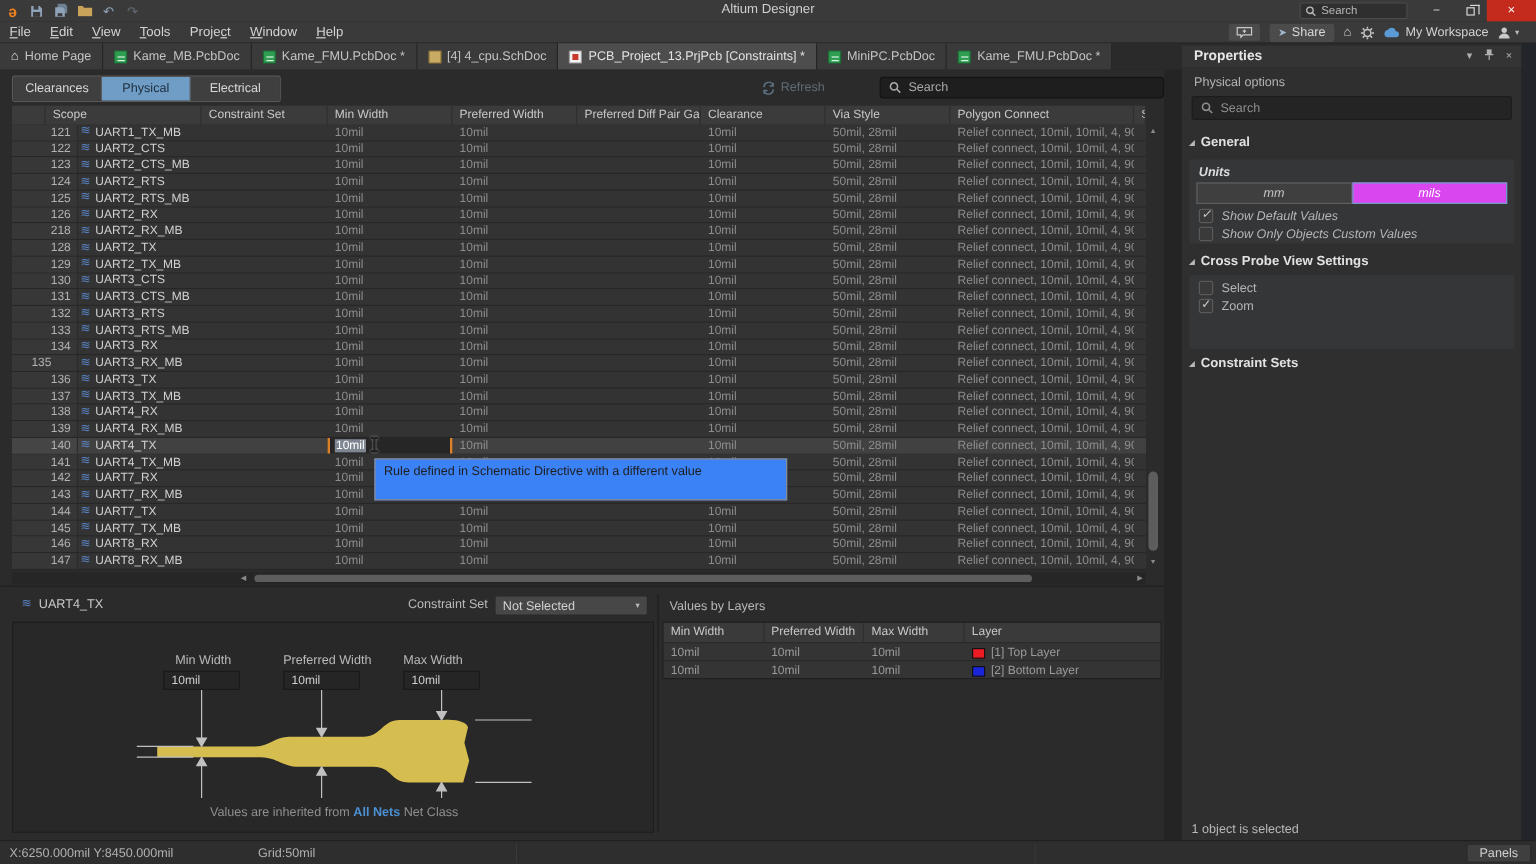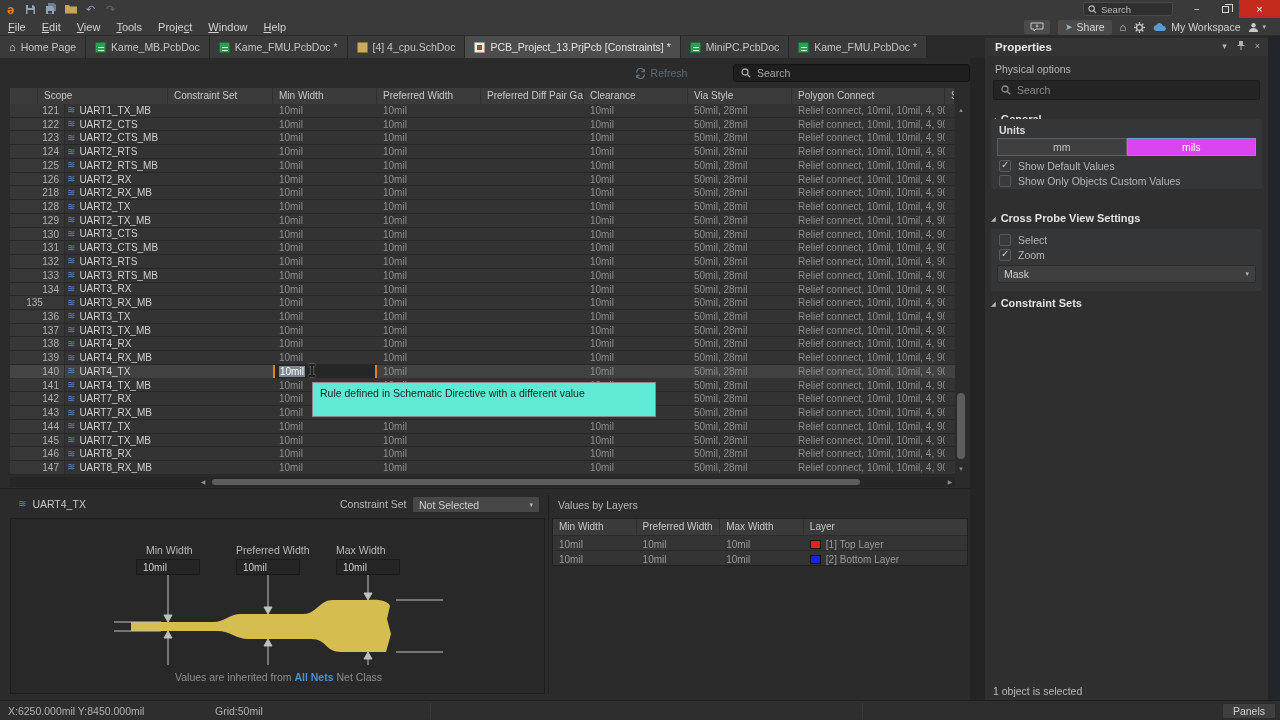--- a/index.html
+++ b/index.html
@@ -107,21 +107,21 @@
   
   .props { position:absolute; left:985px; top:38px; width:283px; height:662px; background:#2f2f2f; }
   .props-header { position:absolute; left:0; top:0; width:283px; height:18px; background:#343434; }
   .props-title { position:absolute; left:10px; top:3px; font-size:11.5px; font-weight:bold; color:#e6e6e6; }
   .ph-icons { position:absolute; right:8px; top:3px; display:flex; gap:10px; color:#b0b0b0; font-size:9px; }
   .props-sub { position:absolute; left:10px; top:25px; font-size:10.5px; color:#b4b4b4; }
   .props-search { position:absolute; left:8px; top:42px; width:267px; height:20px; background:#242424; border:1px solid #1c1c1c; border-radius:2px; display:flex; align-items:center; padding:0 7px; gap:6px; font-size:10.5px; color:#8d8d8d; }
   .sec-head { position:absolute; left:6px; font-size:11px; font-weight:bold; color:#e2e2e2; display:flex; align-items:center; gap:5px; }
   .sec-tri { font-size:6px; color:#b8b8b8; }
   .group { position:absolute; left:6px; width:271px; background:#343638; border-radius:2px; }
-  .g-units { top:81px; height:70px; }
+  .g-units { top:95px; height:70px;font-style:italic; }
   .g-label { position:absolute; left:8px; top:5px; font-size:10.5px; font-weight:bold; color:#dcdcdc; }
   .seg { position:absolute; left:6px; top:19px; width:259px; height:18px; display:flex; }
   .seg-btn { flex:1; display:flex; align-items:center; justify-content:center; font-size:10.5px; background:#3f3f3f; border:1px solid #5f5f5f; color:#c4c4c4; }
   .seg-btn.on { background:#d946ef; border-color:#6e9cc4; color:#fff; }
   .cbrow { position:absolute; left:8px; display:flex; align-items:center; gap:7px; font-size:10.5px; color:#b5b5b5; }
   .cb { width:12px; height:12px; background:#3a3a3a; border:1px solid #5a5a5a; border-radius:2px; position:relative; flex:0 0 auto; }
   .cb.checked::after { content:"\2713"; position:absolute; left:1px; top:-2px; font-size:10px; color:#cdcdcd; }
   .g-cross { top:191px; height:62px; }
   .mask-dd { position:absolute; left:6px; top:36px; width:259px; height:18px; background:#3f3f3f; }
   .cs-table { position:absolute; left:6px; top:275px; width:271px; }
@@ -133,21 +133,21 @@
   .props-status { position:absolute; left:8px; top:647px; font-size:10.5px; color:#b8b8b8; }
   .edge-strip { position:absolute; left:1268px; top:36px; width:12px; height:664px; background:#22252a; }
 
   
   .statusbar { position:absolute; left:0; top:700px; width:1280px; height:20px; background:#2e2e2e; border-top:1px solid #1f1f1f; }
   .sb-text { position:absolute; top:4px; font-size:10.5px; color:#b0b0b0; }
   .sb-div { position:absolute; top:2px; width:1px; height:16px; background:#262626; border-right:1px solid #3a3a3a; }
   .panels-btn { position:absolute; right:4px; top:2px; height:16px; padding:0 10px; background:#3f3f3f; border:1px solid #2a2a2a; border-radius:2px; font-size:10.5px; color:#d0d0d0; display:flex; align-items:center; }
 
   
-  .tooltip { position:absolute; left:312px; top:382px; width:344px; background:#5eead4; border:1px solid #8a8a8a; padding:4px 7px 5px 7px; font-size:10.5px; color:#1e1e1e; z-index:40; }
+  .tooltip { position:absolute; left:312px; top:382px; width:344px; background:#3b82f6; border:1px solid #8a8a8a; padding:4px 7px 5px 7px; font-size:10.5px; color:#1e1e1e; z-index:40; }
   .tt-l1 { margin-bottom:12px; }
   .tt-l3 { white-space:pre; }
   .ibeam { position:absolute; left:309px; top:364px; width:6px; height:13px; z-index:41; filter:drop-shadow(0 0 1px #999); }
   .ibeam::before { content:""; position:absolute; left:2px; top:0; width:2px; height:13px; background:#222; }
   .ibeam::after { content:""; position:absolute; left:0; top:0; width:6px; height:2px; background:#222; box-shadow:0 11px 0 #222; }
 
   svg { display:block; }
 </style>
 </head>
 <body>
@@ -170,20 +170,21 @@
         </svg>
       </span>
     <span class="tb-ic">
         <svg width="12" height="10" viewBox="0 0 12 10">
           <path d="M0,1 h4 l1,1.5 h7 v7 h-12 z" fill="#c9a35a"></path>
         </svg>
       </span>
     <span class="tb-ic" style="color:#8fa3b8">↶</span>
     <span class="tb-ic dim" style="color:#8fa3b8">↷</span>
   </div>
+  <div class="app-title">Altium Designer</div>
   <div class="tb-search">
     <svg width="9" height="9" viewBox="0 0 10 10">
         <circle cx="4" cy="4" r="3" fill="none" stroke="#b9b9b9" stroke-width="1.3"></circle>
         <line x1="6.2" y1="6.2" x2="9" y2="9" stroke="#b9b9b9" stroke-width="1.3"></line>
       </svg>
     <span>Search</span>
   </div>
   <div class="winbtn btn-min">−</div>
   <div class="winbtn btn-max">
       <span class="restore-sq"></span>
@@ -270,20 +271,25 @@
       <span class="fi fi-pcb"></span>
       <span>MiniPC.PcbDoc</span>
     </div>
     <div class="doctab">
       <span class="fi fi-pcb"></span>
       <span>Kame_FMU.PcbDoc *</span>
     </div>
   </div>
 
 <div class="main">
+  <div class="rule-tabs">
+      <div class="rtab">Clearances</div>
+      <div class="rtab active">Physical</div>
+      <div class="rtab">Electrical</div>
+    </div>
 
   <div class="refresh-btn">
     <svg width="11" height="11" viewBox="0 0 12 12">
         <path d="M2,5 a4,4 0 0 1 8,-1" fill="none" stroke="#5f7588" stroke-width="1.4"></path>
         <path d="M10,1 v3 h-3" fill="none" stroke="#5f7588" stroke-width="1.4"></path>
         <path d="M10,7 a4,4 0 0 1 -8,1" fill="none" stroke="#5f7588" stroke-width="1.4"></path>
         <path d="M2,11 v-3 h3" fill="none" stroke="#5f7588" stroke-width="1.4"></path>
       </svg>
     <span>Refresh</span>
   </div>
@@ -862,24 +868,20 @@
   </div>
   <div class="group g-cross">
     <div class="cbrow" style="top:5px">
       <span class="cb"></span>
       <span>Select</span>
     </div>
     <div class="cbrow" style="top:20px">
       <span class="cb checked"></span>
       <span>Zoom</span>
     </div>
-    <div class="dd mask-dd">
-      <span>Mask</span>
-      <span class="caret">▾</span>
-    </div>
   </div>
 
   <div class="sec-head" style="top:259px">
     <span class="sec-tri">◢</span>
     <span>Constraint Sets</span>
   </div>
 
   <div class="props-status">1 object is selected</div>
 </div>
 <div class="edge-strip"></div>

